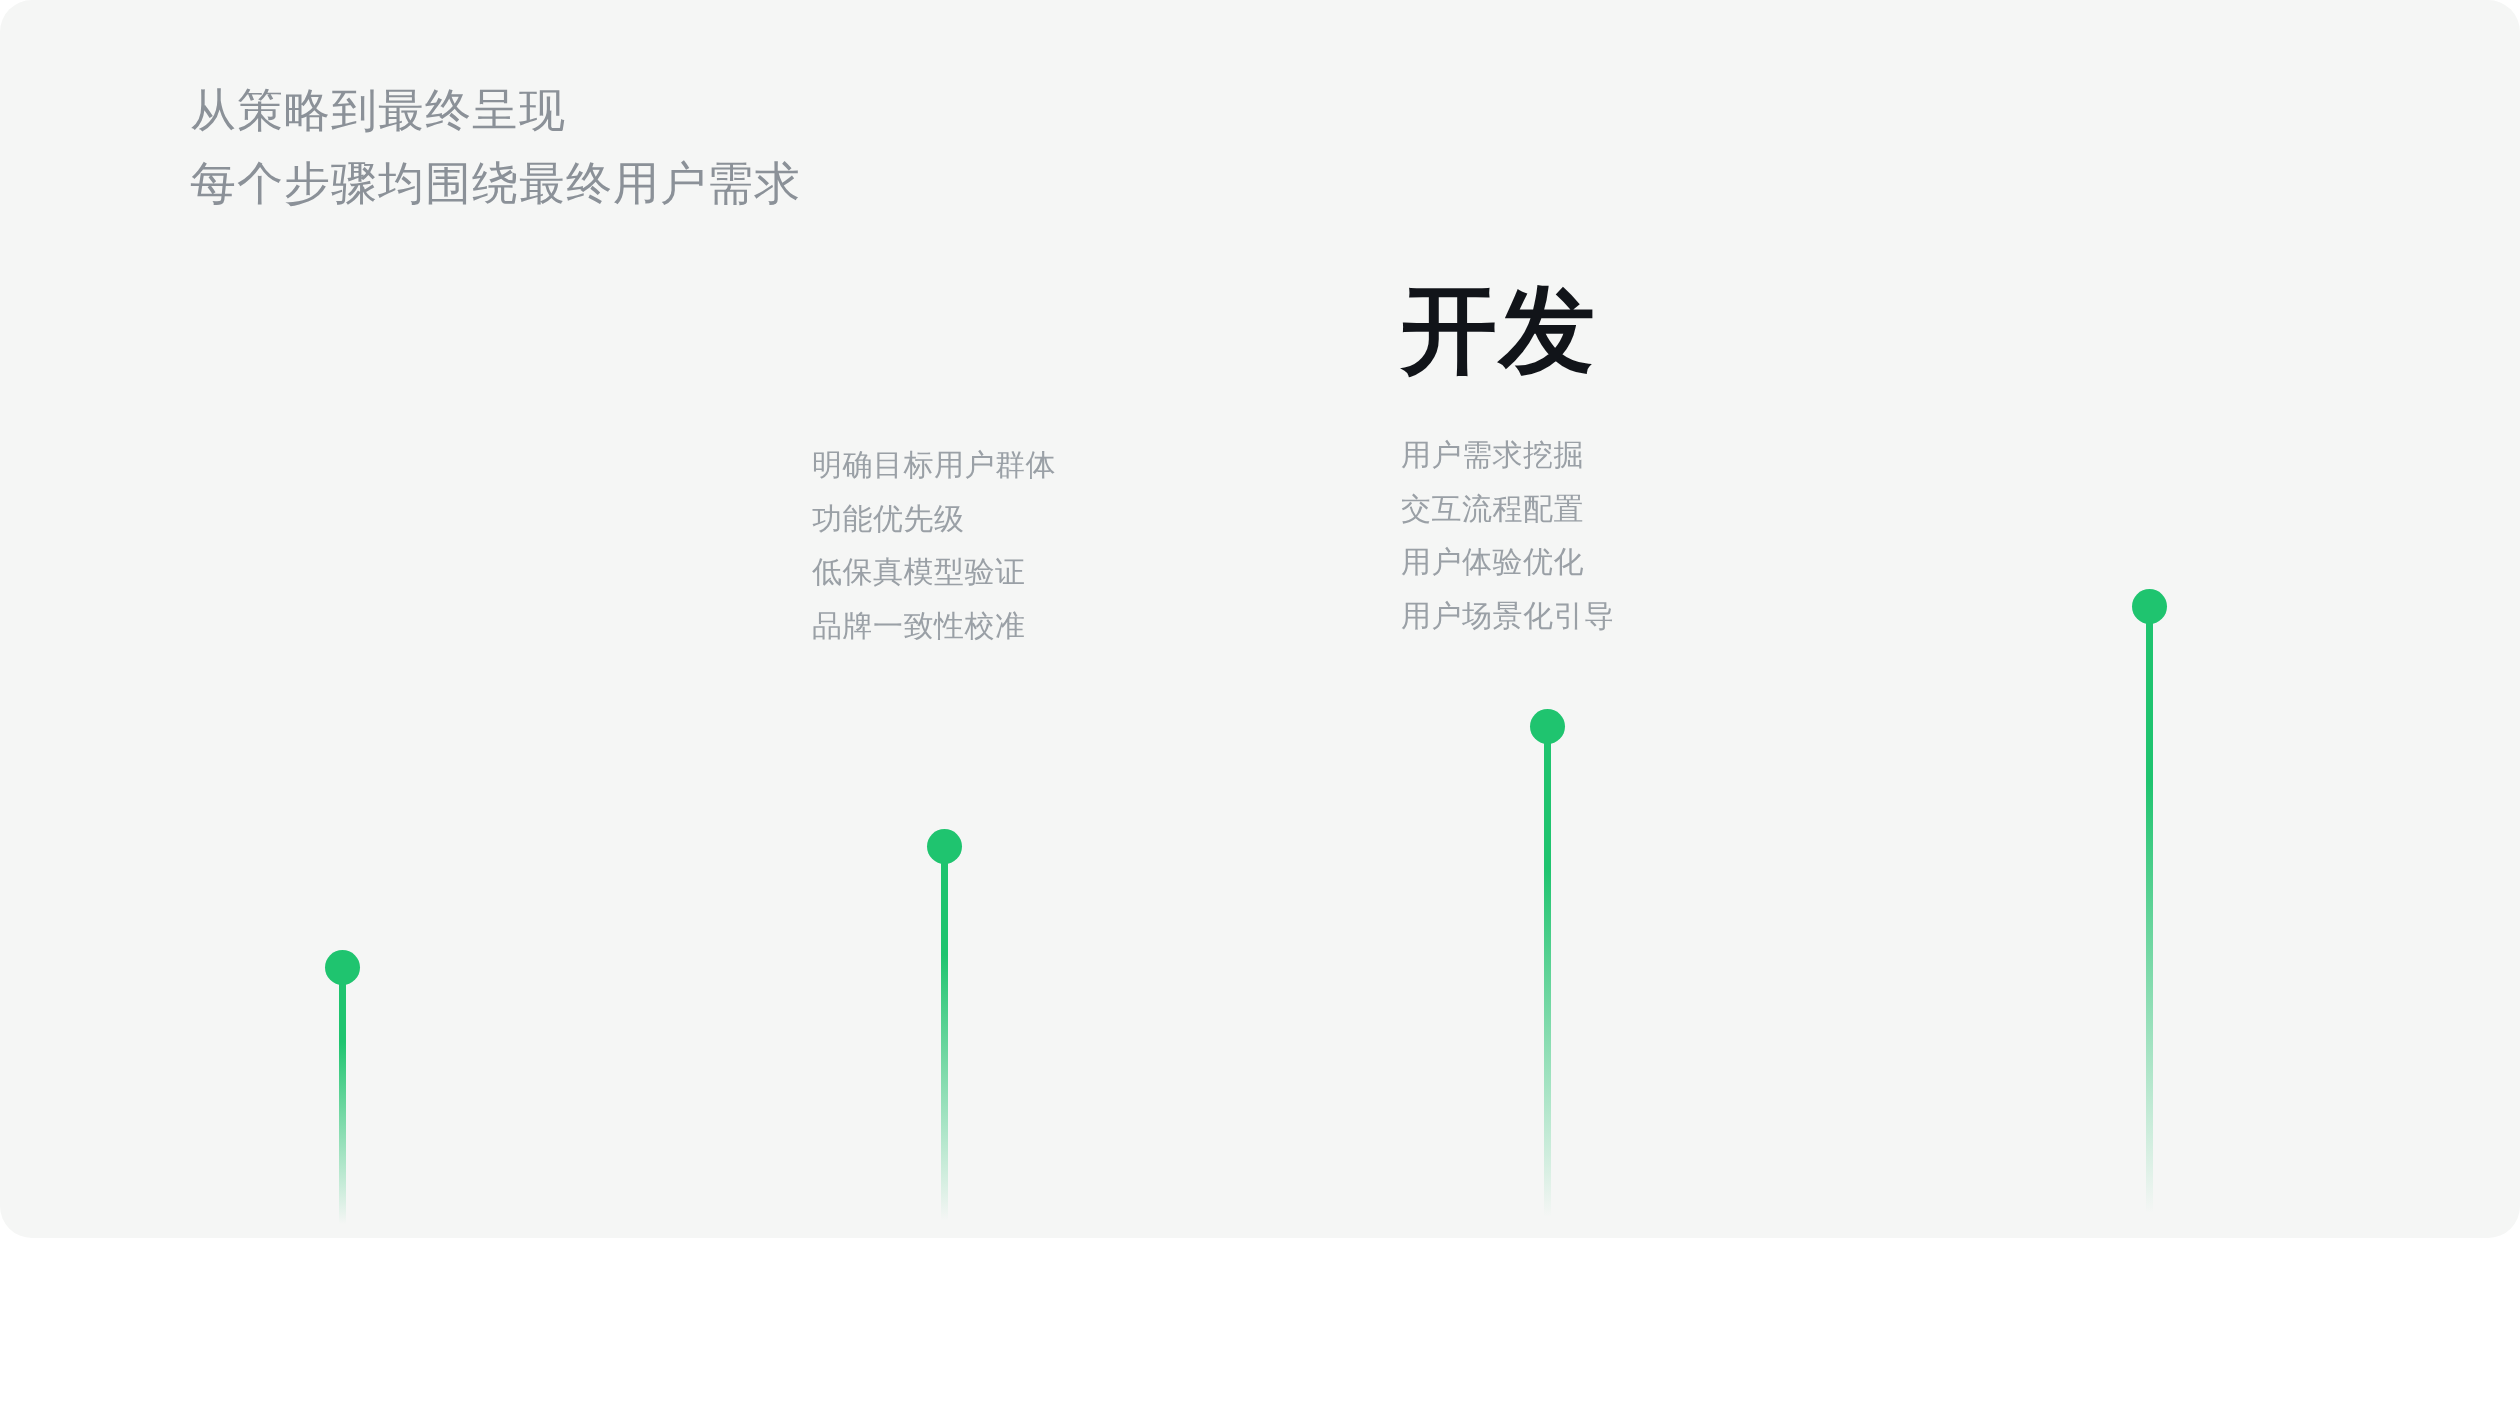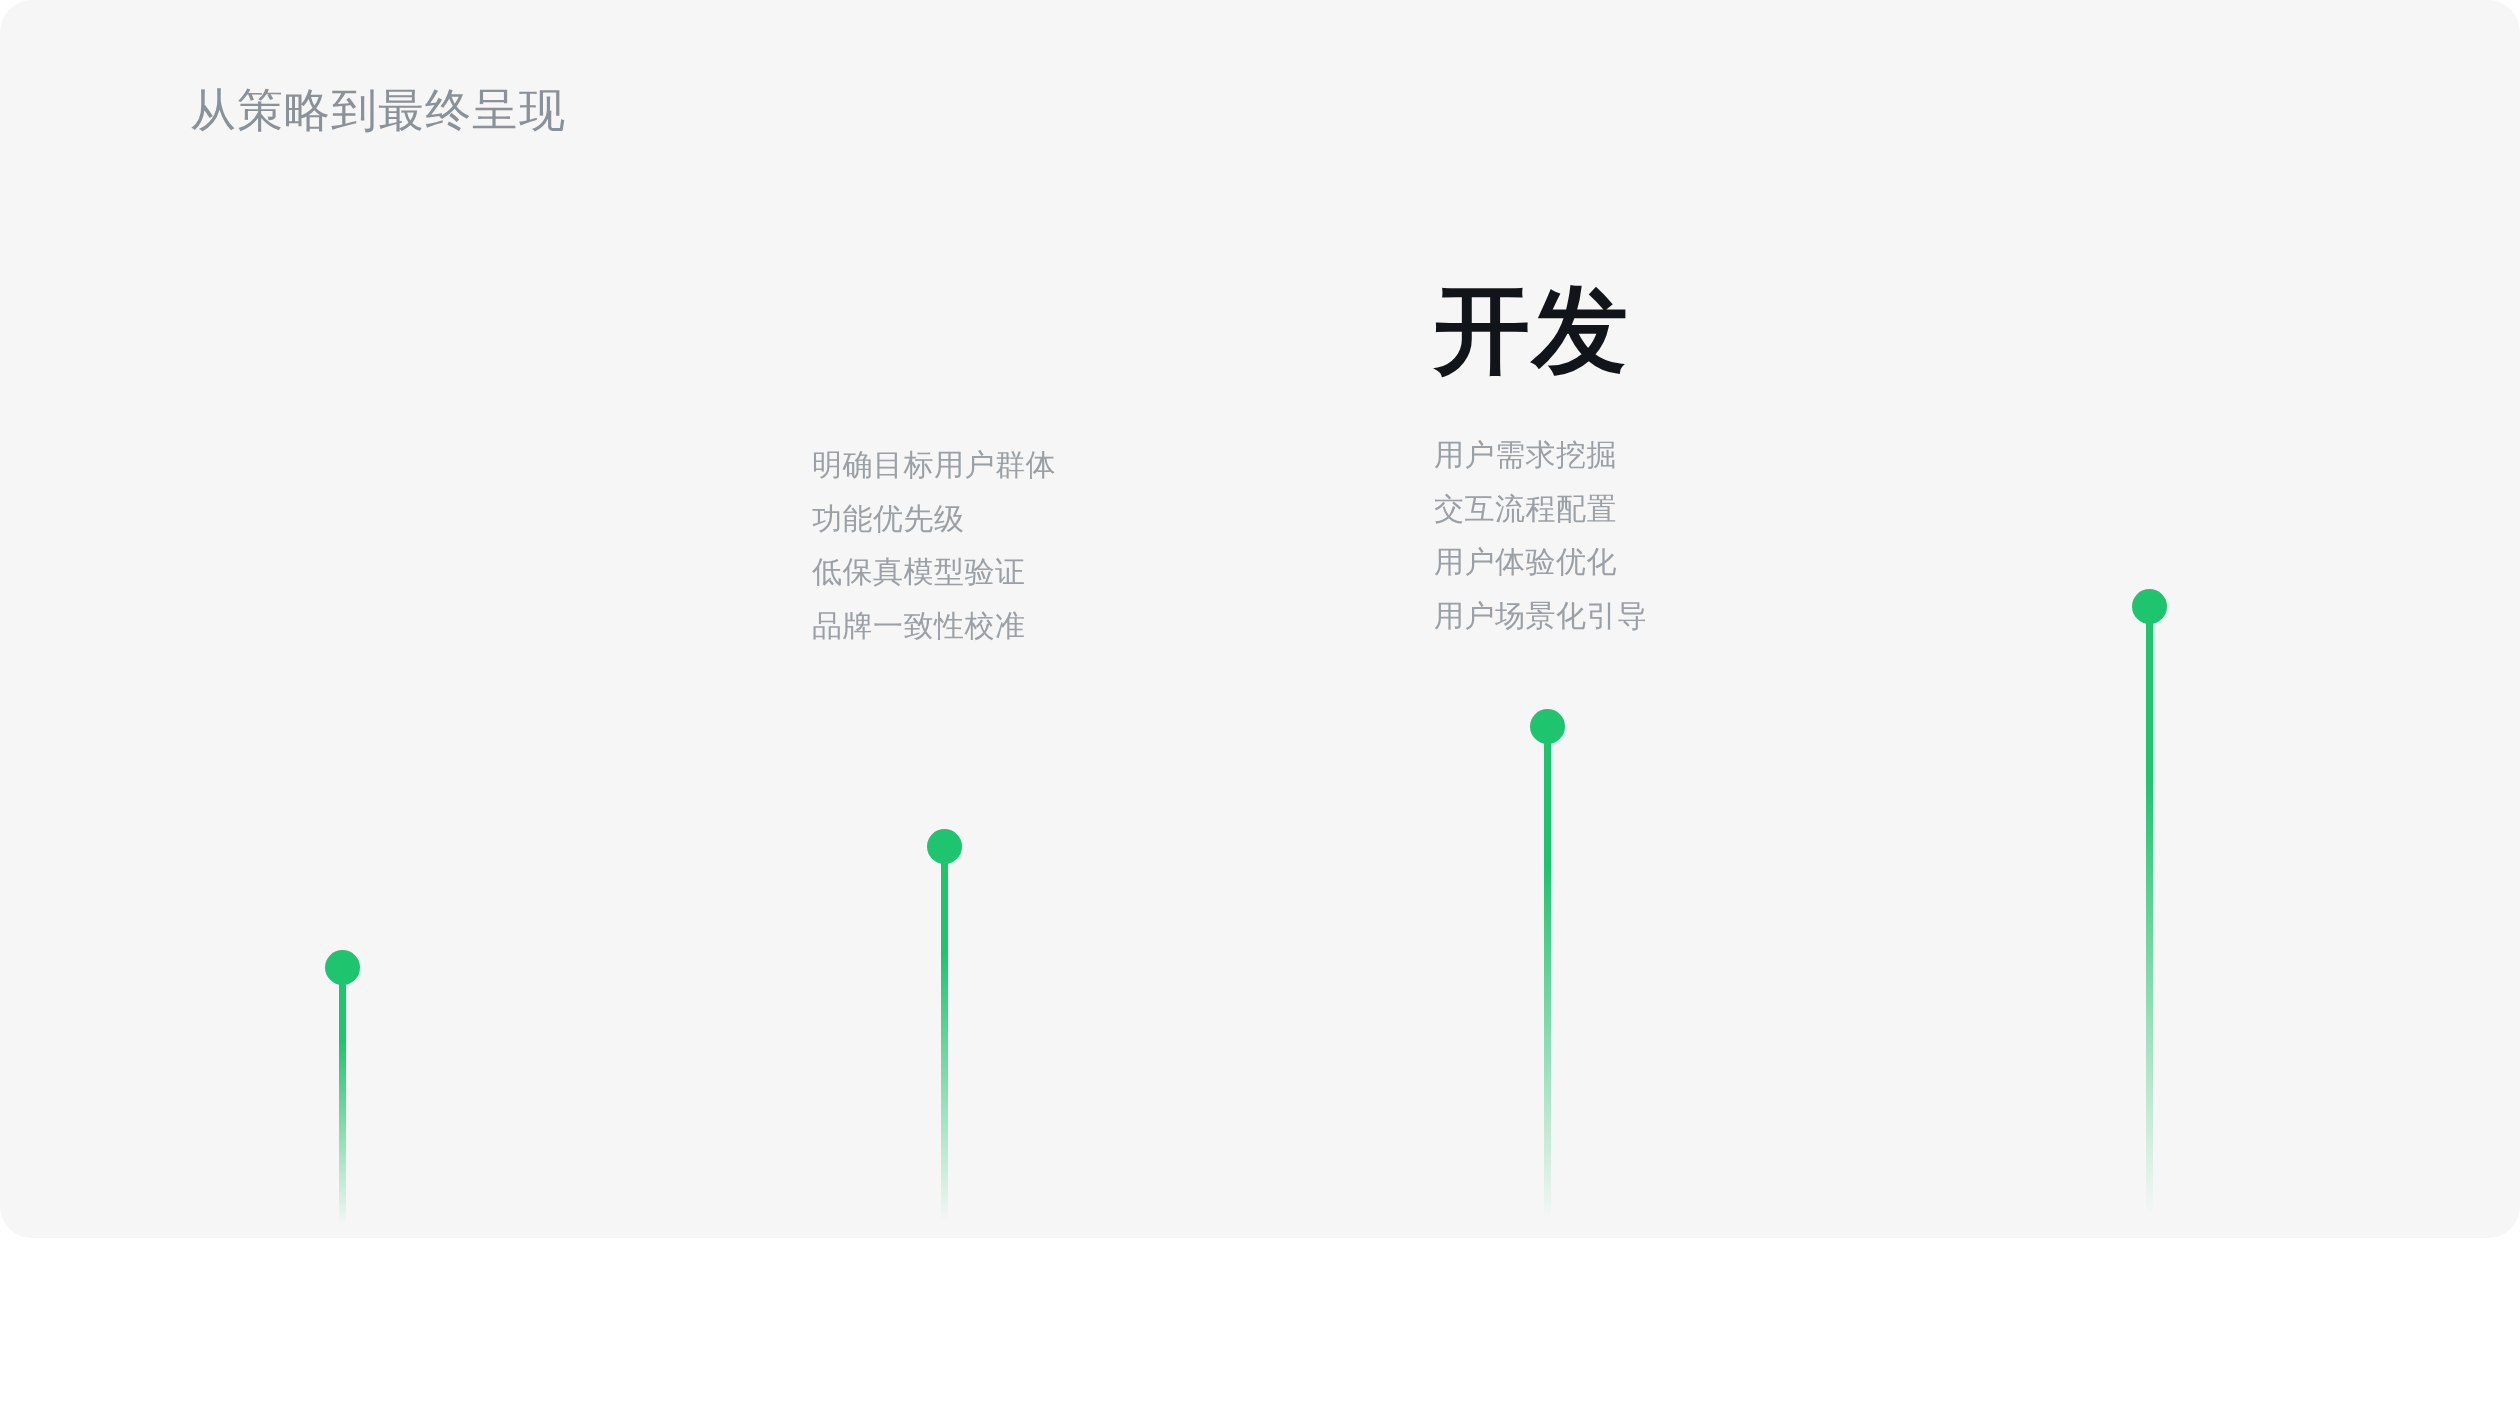--- a/index.html
+++ b/index.html
@@ -27,21 +27,21 @@
     font-size: 46px;
     line-height: 73px;
     font-weight: 500;
     color: var(--heading, #8b9198);
     letter-spacing: 1px;
   }
   
   .stage { position: absolute; }
   #stage-0 { left: 212px;  top: 548px; }
   #stage-1 { left: 812px;  top: 388px; }
-  #stage-2 { left: 1434px; top: 282px; }
+  #stage-2 { left: 1401px; top: 282px; }
   #stage-3 { left: 1981px; top: 172px; }
   .stage-title {
     margin: 0;
     font-size: 96px;
     line-height: 96px;
     font-weight: 700;
     color: var(--title, #111419);
     letter-spacing: 2px;
   }
   .stage-items {
@@ -93,20 +93,21 @@
     background: var(--bar, #26cb7a);
   }
 </style>
 </head>
 <body style="background: rgb(255, 255, 255);">
 
 <div class="card">
 
   <div class="header">
     <div>从策略到最终呈现</div>
+    <div>每个步骤均围绕最终用户需求</div>
   </div>
 
 
   <section class="stage" id="stage-1">
     <ul class="stage-items">
       <li>明确目标用户群体</li>
       <li>功能优先级</li>
       <li>低保真模型验证</li>
       <li>品牌一致性校准</li>
     </ul>

